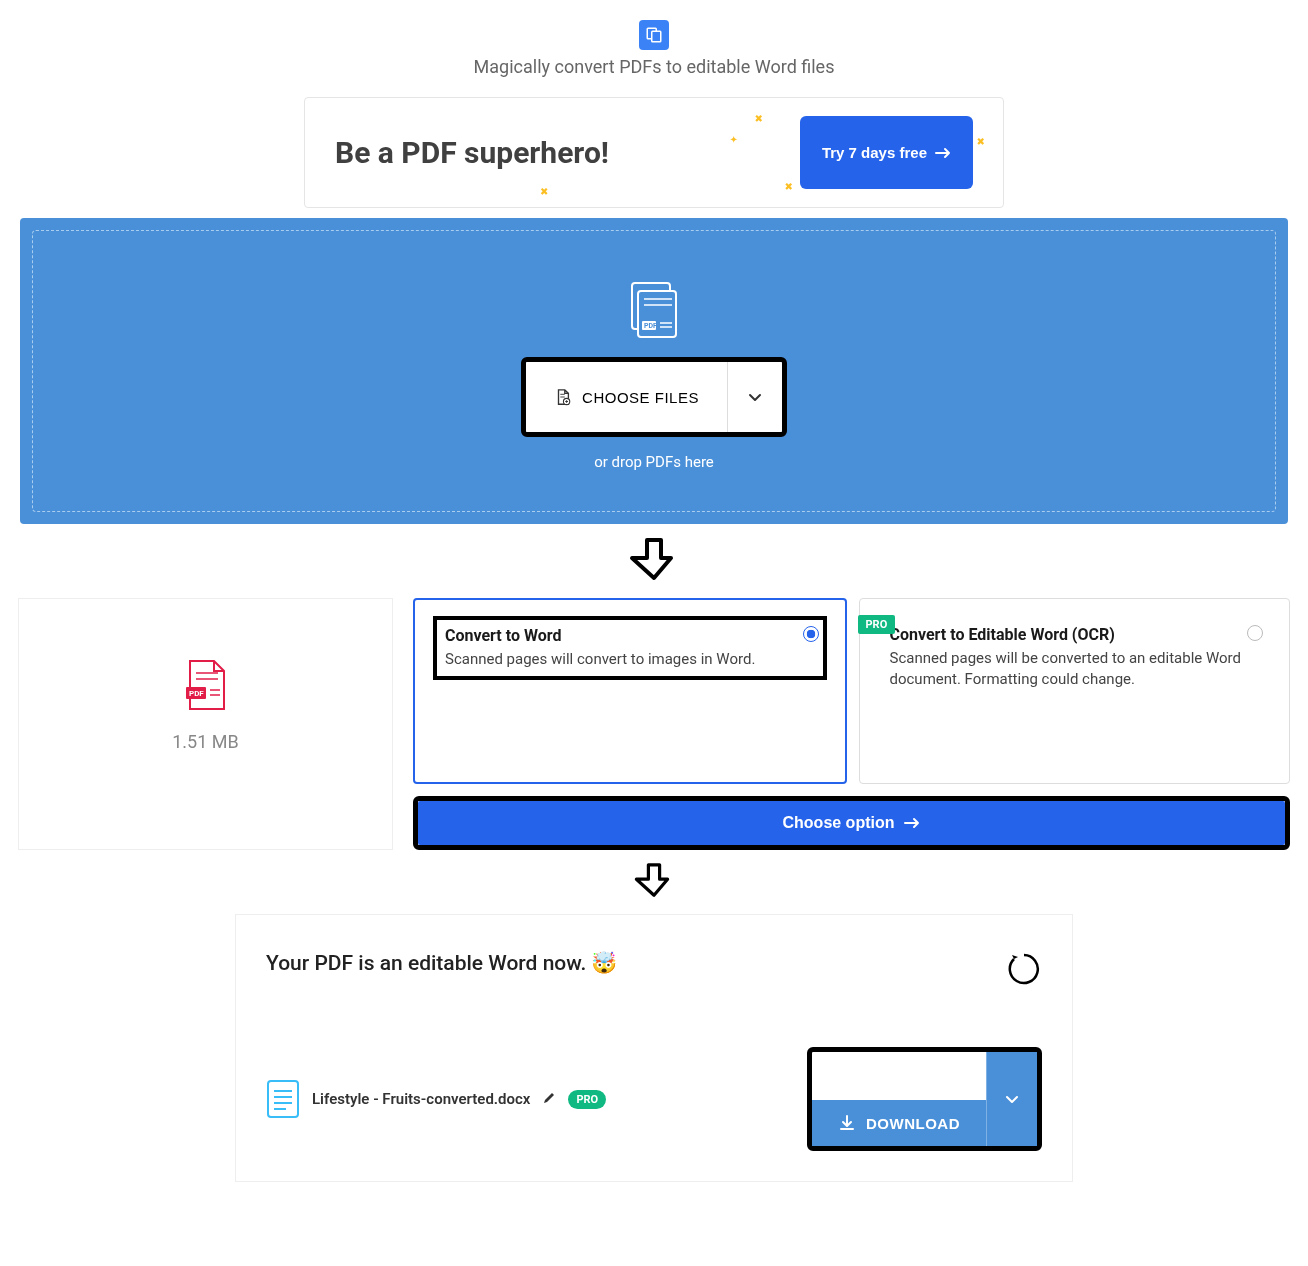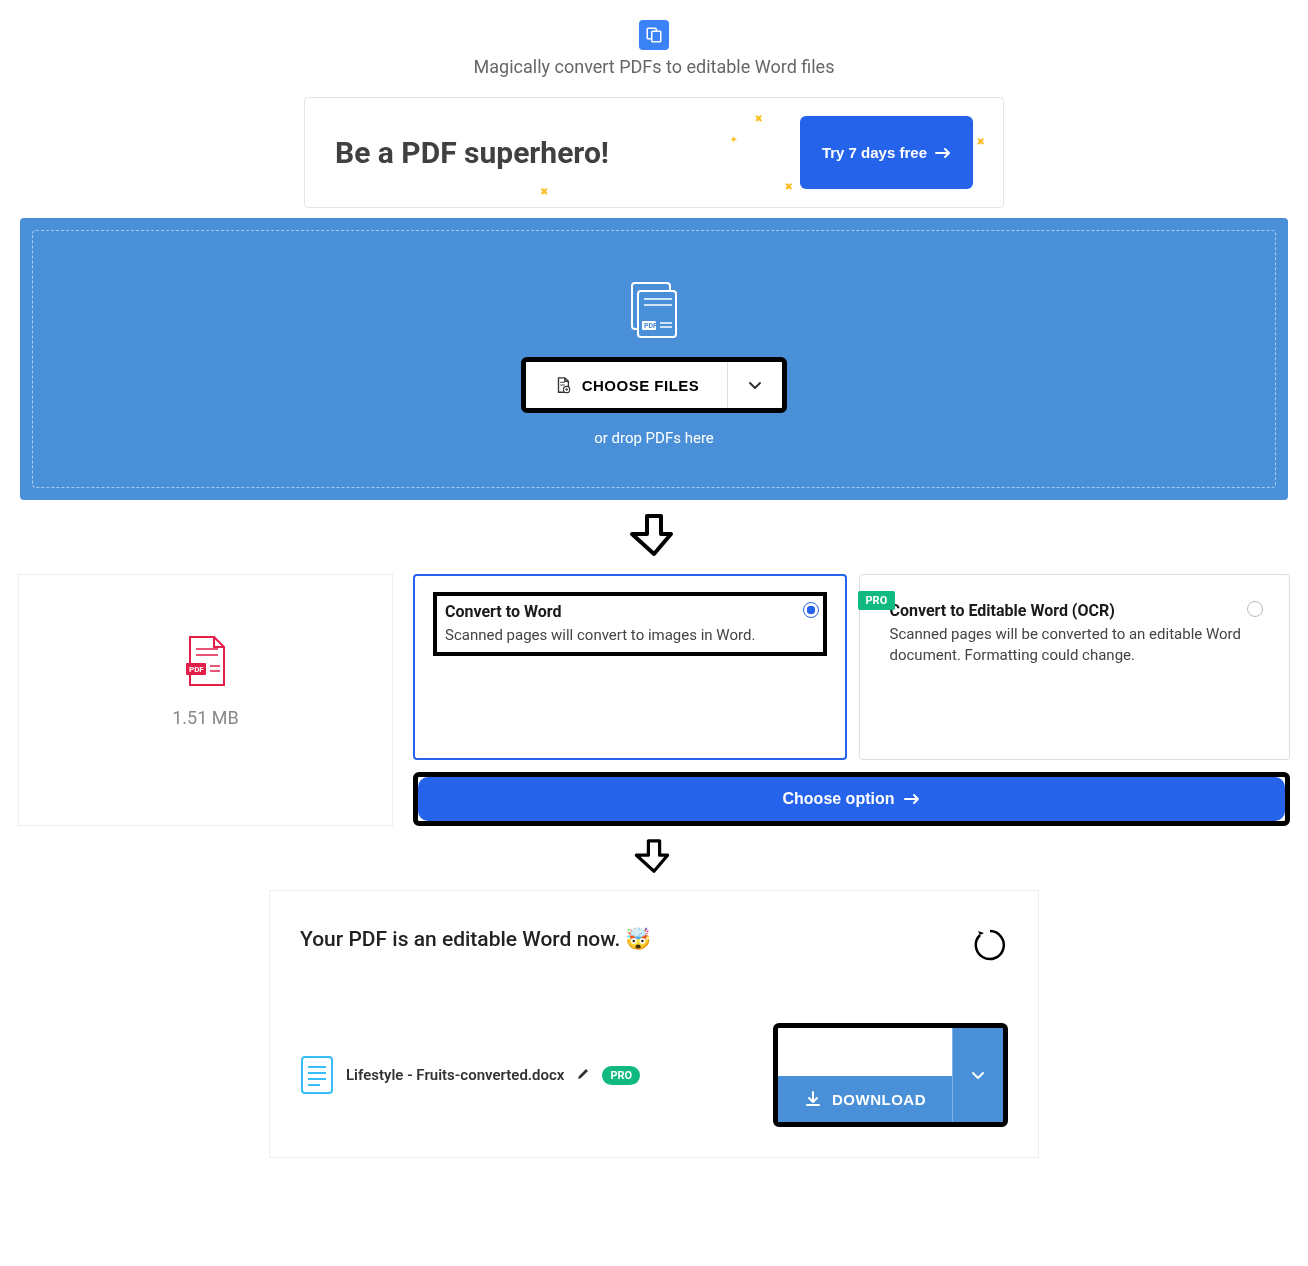--- a/index.html
+++ b/index.html
@@ -22,21 +22,21 @@
 .star2 { right: 240px; top: 15px; color: #fbbf24; }
 .star3 { right: 210px; bottom: 15px; color: #fbbf24; }
 .star4 { right: 18px; top: 38px; color: #fbbf24; }
 .star5 { right: 265px; top: 36px; color: #fbbf24; }
 
 
 .dropzone-wrap { background: #4a90d9; padding: 12px; margin: 0 20px; border-radius: 4px; }
 .dropzone { border: 1px dashed #a8cdef; border-radius: 4px; padding: 50px 0 40px; text-align: center; }
 .pdf-stack-icon { margin-bottom: 14px; }
 .choose-btn-group { display: inline-flex; border: 5px solid #000; border-radius: 6px; overflow: hidden; }
-.choose-btn { background: #fff; border: none; padding: 14px 28px; font-size: 15px; font-weight: 700; letter-spacing: 0.5px; display: inline-flex; align-items: center; gap: 10px; cursor: pointer; }
+.choose-btn { background: #fff; border: none; padding: 26px 28px; font-size: 15px; font-weight: 400; letter-spacing: 0.5px; display: inline-flex; align-items: center; gap: 10px; cursor: pointer; }
 .choose-dropdown { background: #fff; border: none; border-left: 1px solid #ddd; padding: 14px 20px; cursor: pointer; }
 .drop-text { color: #fff; font-size: 15px; margin-top: 16px; }
 
 
 .flow-arrow { text-align: center; margin: 10px 0; }
 
 
 .options-row { display: flex; gap: 0; margin: 0 18px; }
 .file-col { width: 375px; border: 1px solid #eee; padding: 60px 20px; text-align: center; }
 .file-icon { margin-bottom: 16px; }
@@ -47,24 +47,24 @@
 .opt-card { flex: 1; border: 1px solid #ddd; border-radius: 4px; padding: 26px 30px 40px; position: relative; cursor: pointer; min-height: 186px; }
 .opt-card.selected { border: 2px solid #2563eb; }
 .opt-card-inner { }
 .opt-card.selected .opt-card-inner { border: 4px solid #000; padding: 6px 8px; margin: -10px -12px; }
 .opt-title { font-size: 16px; font-weight: 700; margin-bottom: 4px; }
 .opt-desc { font-size: 15px; color: #444; line-height: 1.4; }
 .radio { position: absolute; top: 26px; right: 26px; width: 16px; height: 16px; border-radius: 50%; border: 1px solid #bbb; }
 .radio.checked { border: 1px solid #2563eb; background: radial-gradient(circle, #2563eb 42%, #fff 46%); }
 .pro-tag { position: absolute; top: 16px; left: -2px; background: #10b981; color: #fff; font-size: 11px; font-weight: 700; padding: 3px 8px; border-radius: 2px; }
 .choose-option-wrap { border: 5px solid #000; border-radius: 6px; }
-.choose-option-btn { width: 100%; background: #2563eb; color: #fff; border: none; padding: 13px; font-size: 16px; font-weight: 600; display: inline-flex; align-items: center; justify-content: center; gap: 10px; cursor: pointer; border-radius: 10px; }
-
-
-.result-card { width: 770px; margin: 0 auto; border: 1px solid #eee; padding: 36px 30px 30px; }
+.choose-option-btn { width: 100%; background: #2563eb; color: #fff; border: none; padding: 13px; font-size: 16px; font-weight: 600; display: inline-flex; align-items: center; justify-content: center; gap: 10px; cursor: pointer; border-radius: 2px; }
+
+
+.result-card { width: 838px; margin: 0 auto; border: 1px solid #eee; padding: 36px 30px 30px; }
 .result-top { display: flex; align-items: flex-start; justify-content: space-between; margin-bottom: 60px; }
 .result-msg { font-size: 21px; font-weight: 500; color: #222; }
 .retry-icon { width: 36px; height: 36px; cursor: pointer; }
 .result-bottom { display: flex; align-items: center; justify-content: space-between; }
 .result-file { display: flex; align-items: center; gap: 12px; }
 .result-filename { font-size: 15px; font-weight: 600; color: #333; }
 .pro-badge { background: #10b981; color: #fff; font-size: 11px; font-weight: 700; padding: 3px 8px; border-radius: 10px; }
 .download-wrap { border: 5px solid #000; border-radius: 6px; display: inline-flex; }
 .download-btn { background: #4a90d9; color: #fff; border: none; padding: 14px 26px; font-size: 15px; font-weight: 700; letter-spacing: 0.5px; display: inline-flex; align-items: center; gap: 10px; cursor: pointer; margin-top: 48px; }
 .download-dd { background: #4a90d9; color: #fff; border: none; border-left: 1px solid rgba(255,255,255,0.3); padding: 14px 18px; cursor: pointer; }

